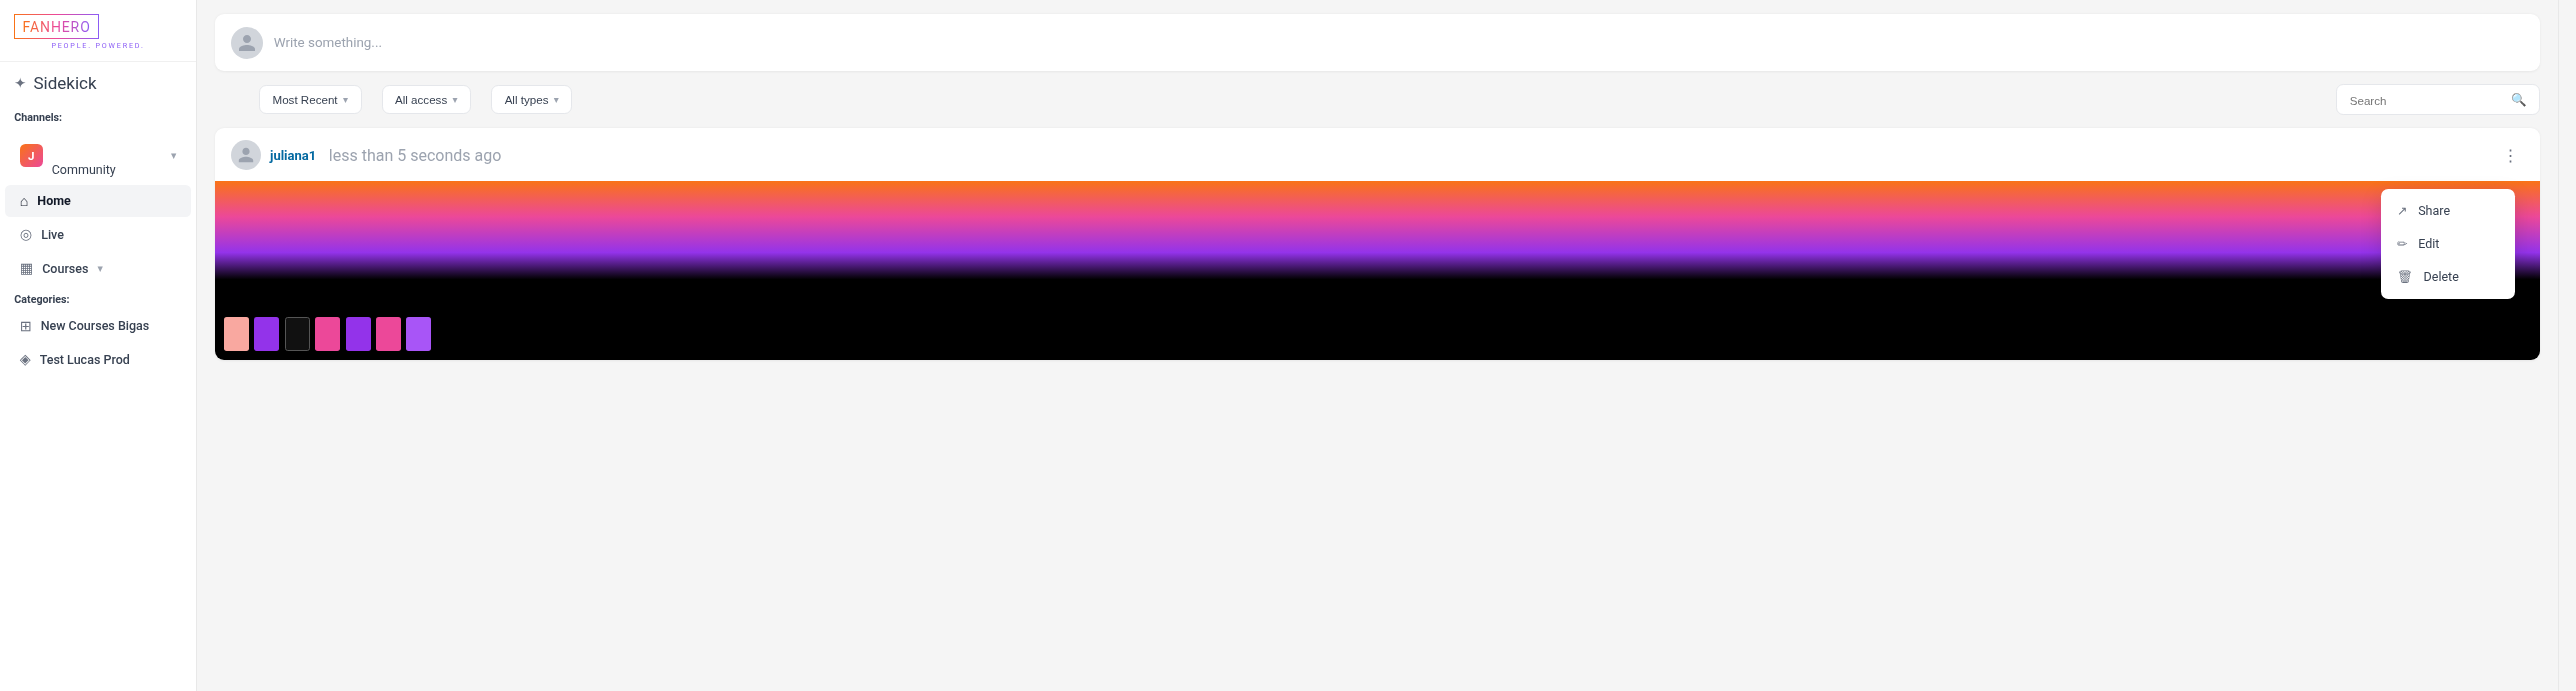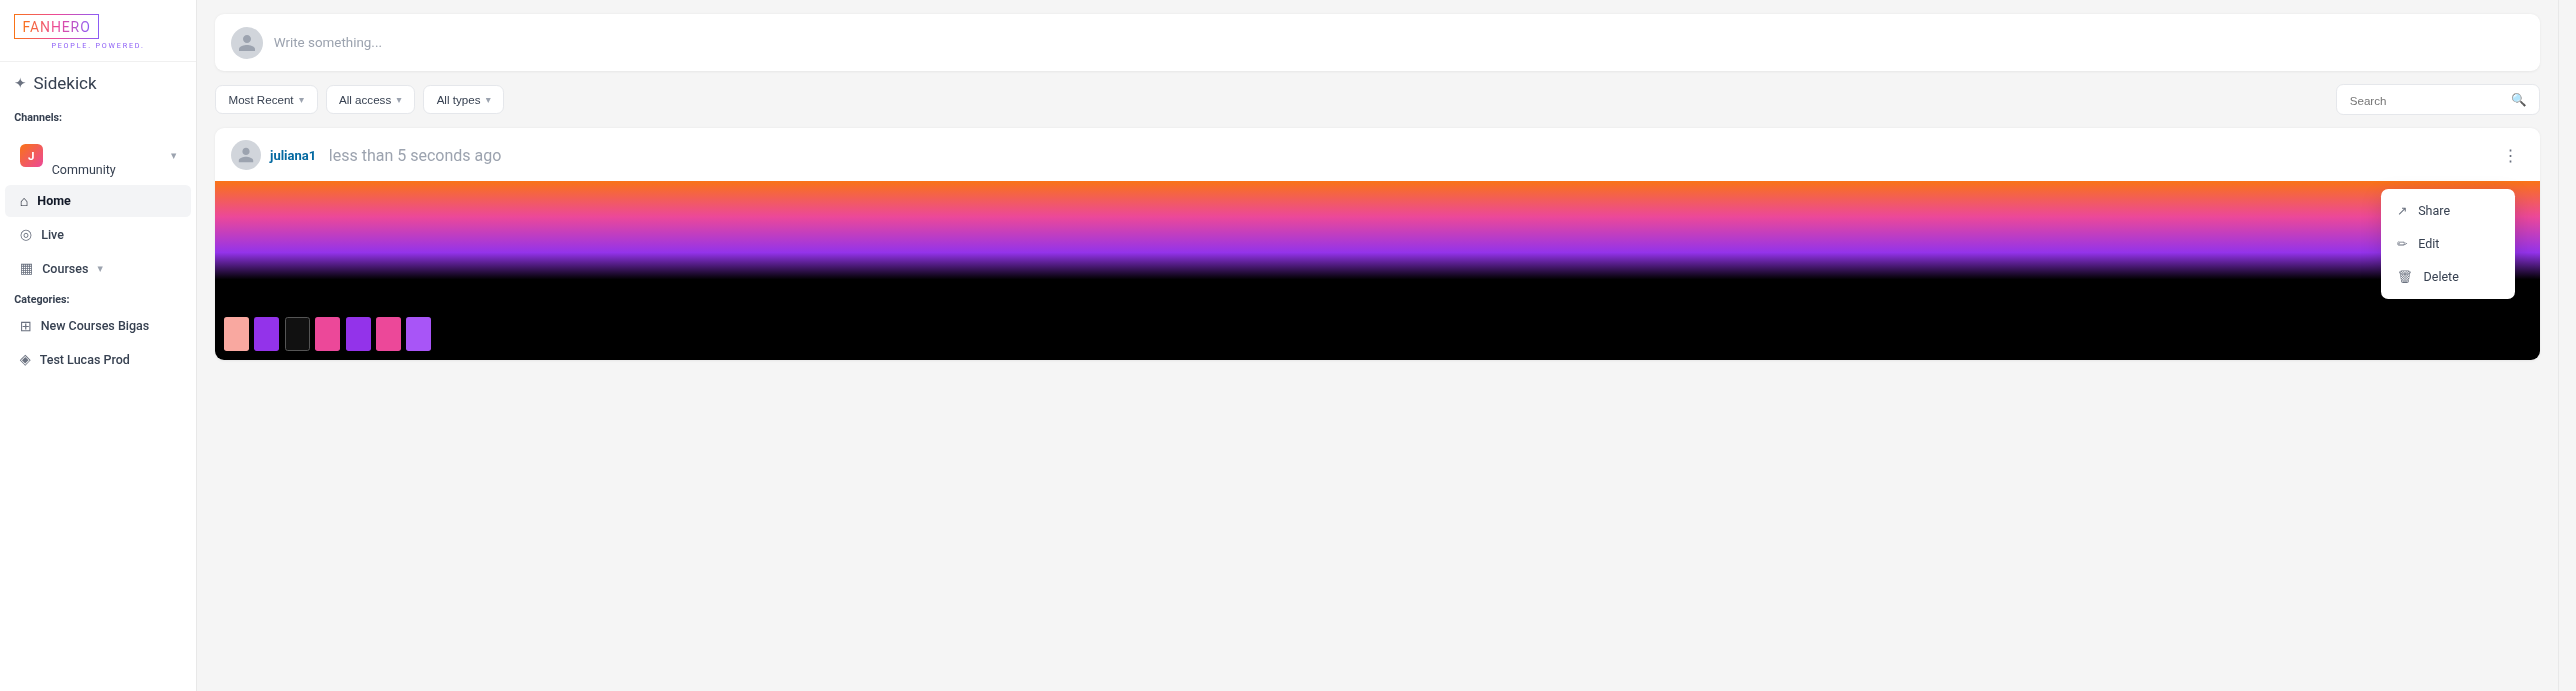--- a/index.html
+++ b/index.html
@@ -187,22 +187,23 @@
     .composer-placeholder {
       font-size: 13.4px;
       color: #9ca3af;
       flex: 1;
     }
 
     
     .filter-bar {
       display: flex;
       align-items: center;
-      gap: 8px;
+      gap: 20px;
       margin-bottom: 12.5px;
+      margin-left: 44px;
     }
 
     .filter-btn {
       display: flex;
       align-items: center;
       gap: 5.4px;
       padding: 7.2px 12.5px;
       background: #fff;
       border: 0.9px solid #e5e7eb;
       border-radius: 7.2px;

